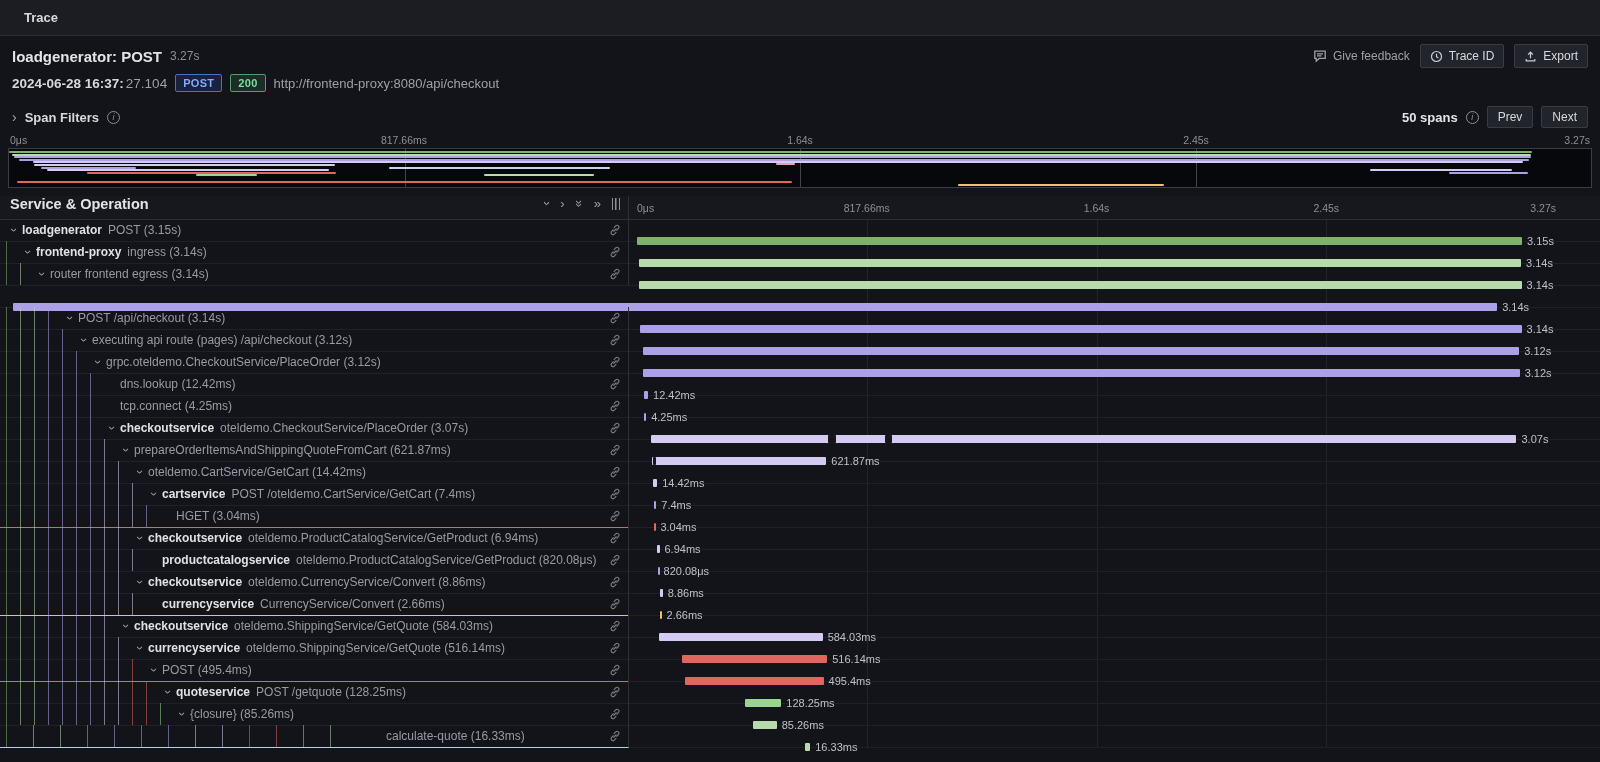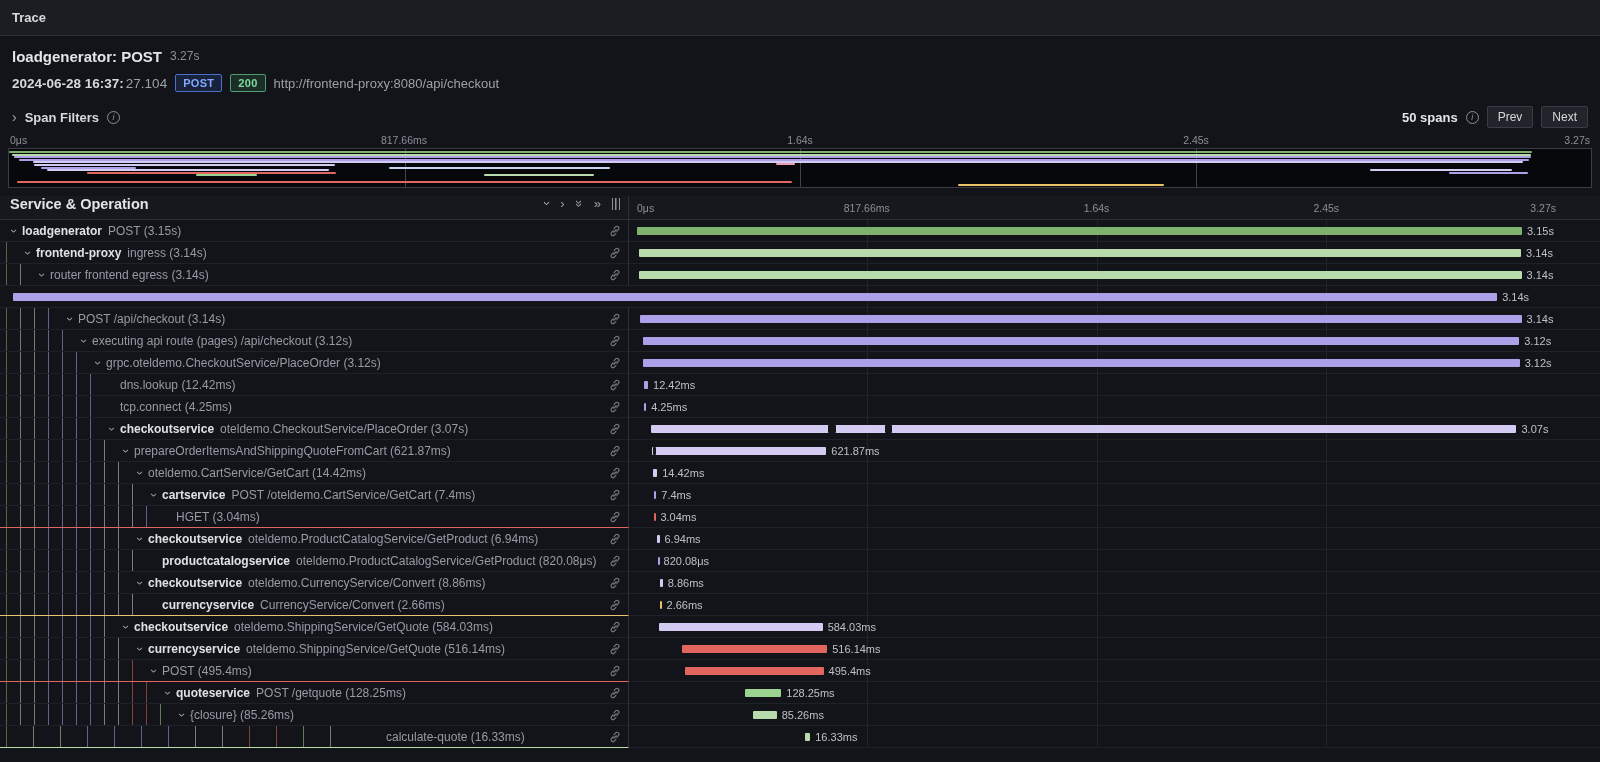--- a/index.html
+++ b/index.html
@@ -3,21 +3,21 @@
 <meta charset="utf-8">
 <style>
   * { margin:0; padding:0; box-sizing:border-box; }
   html,body { width:1600px; height:762px; overflow:hidden; }
   body {
     background:#13141a; color:#d8d9da;
     font-family:"Liberation Sans","DejaVu Sans",sans-serif; font-size:13px;
   }
   
   .topbar { height:36px; background:#1b1d23; border-bottom:1px solid #2c2f38;
-            display:flex; align-items:center; padding:0 12px; }
+            display:flex; align-items:center; padding:0 24px; }
   .topbar .ttl { font-weight:700; font-size:13px; color:#d8d9da; }
 
   
   .thead { padding:8px 12px 6px; }
   .line1 { display:flex; align-items:center; height:24px; }
   .trace-title { font-weight:700; font-size:15px; color:#e3e4e6; }
   .trace-dur { font-size:12px; color:#8b8f98; margin-left:8px; }
   .hdr-actions { margin-left:auto; display:flex; align-items:center; gap:10px; }
   .ghost-btn { display:flex; align-items:center; gap:6px; color:#9da0a8; font-size:12px; cursor:pointer; }
   .btn { display:flex; align-items:center; gap:6px; height:24px; padding:0 9px;
@@ -69,21 +69,21 @@
   .hticks .t1 { left:25%; transform:translate(-50%,-50%); }
   .hticks .t2 { left:50%; transform:translate(-50%,-50%); }
   .hticks .t3 { left:75%; transform:translate(-50%,-50%); }
   .hticks .t4 { left:100%; transform:translate(-100%,-50%); }
 
   
   .rows-wrap { position:relative; }
   .vgrid { position:absolute; top:0; bottom:0; left:637px; right:44px; pointer-events:none; }
   .vgrid i { position:absolute; top:0; bottom:0; width:1px; background:#22242b; }
   .vgrid .v1{left:25%} .vgrid .v2{left:50%} .vgrid .v3{left:75%}
-  .row { display:flex; height:22px; }
+  .row { display:flex; height:22px;align-items:flex-end; }
   .name { width:629px; flex:none; display:flex; align-items:center; padding-left:6px;
           border-right:1px solid #2c2f38; border-bottom:1px solid #1f2128;
           position:relative; overflow:hidden; white-space:nowrap; }
   .guide { flex:none; width:14px; height:22px; border-left:1px solid #3a3d46; opacity:.55; }
   .chev { flex:none; width:16px; text-align:center; color:#9da0a8; font-size:12px; line-height:22px; }
   .chev.rot { transform:rotate(90deg); }
   .svc { font-weight:700; font-size:12px; color:#e0e1e3; margin-right:6px; }
   .op { font-size:12px; color:#979ba4; }
   .link { position:absolute; right:7px; top:50%; transform:translateY(-50%); display:flex; opacity:.85; cursor:pointer; }
   .tl { flex:1; position:relative; border-bottom:1px solid #1f2128; padding:0 44px 0 8px; }
@@ -96,20 +96,43 @@
 <body>
 
 <div class="topbar">
   <span class="ttl">Trace</span>
 </div>
 
 <div class="thead">
   <div class="line1">
     <span class="trace-title">loadgenerator: POST</span>
     <span class="trace-dur">3.27s</span>
+    <div class="hdr-actions">
+      <span class="ghost-btn">
+        <svg width="14" height="14" viewBox="0 0 14 14" fill="none" stroke="#9da0a8" stroke-width="1.3">
+            <path d="M1.8 2.2h10.4v7.2H6.2L3.2 12V9.4H1.8z"></path>
+            <path d="M4 4.8h6M4 6.9h4.5"></path>
+          </svg>
+        <span>Give feedback</span>
+      </span>
+      <span class="btn">
+        <svg width="13" height="13" viewBox="0 0 14 14" fill="none" stroke="#c7cbd3" stroke-width="1.3">
+            <circle cx="7" cy="7" r="5.4"></circle>
+            <path d="M7 4v3.2l2.1 1.4"></path>
+          </svg>
+        <span>Trace ID</span>
+      </span>
+      <span class="btn">
+        <svg width="13" height="13" viewBox="0 0 14 14" fill="none" stroke="#c7cbd3" stroke-width="1.3">
+            <path d="M7 9V2.4M4.4 5 7 2.4 9.6 5"></path>
+            <path d="M2.4 9.6v2.2h9.2V9.6"></path>
+          </svg>
+        <span>Export</span>
+      </span>
+    </div>
   </div>
   <div class="line2">
     <span class="ts-main">2024-06-28 16:37:</span>
     <span class="ts-frac">27.104</span>
     <span class="badge method">POST</span>
     <span class="badge status">200</span>
     <span class="url">http://frontend-proxy:8080/api/checkout</span>
   </div>
 </div>
 

